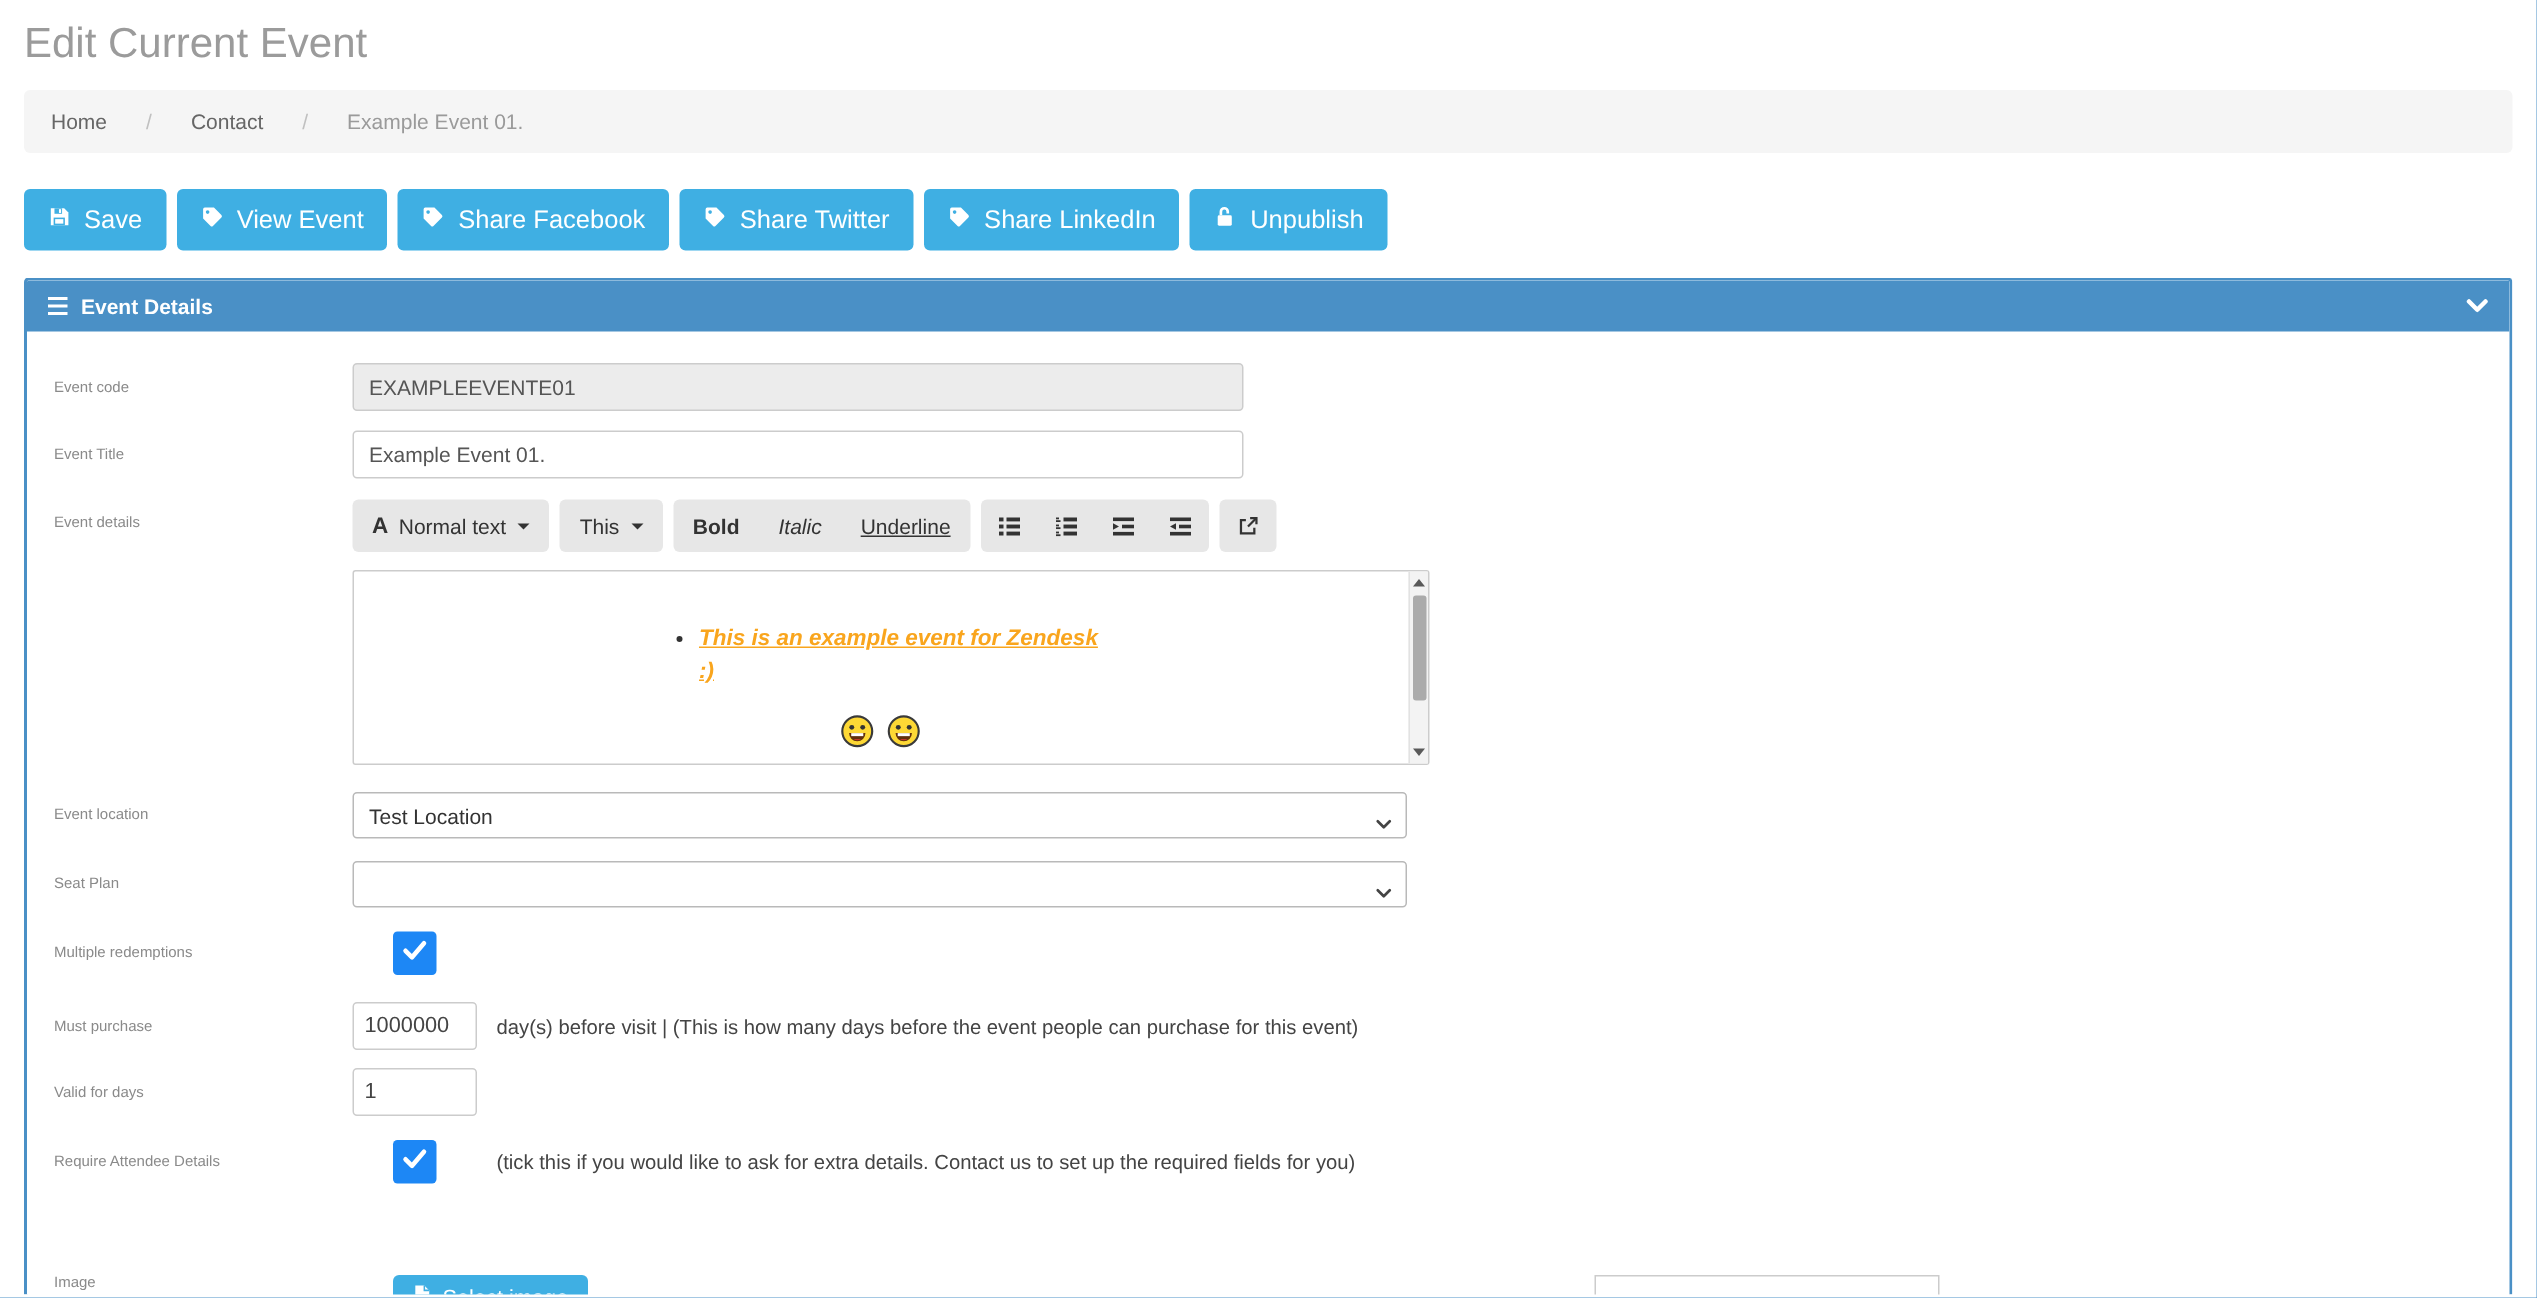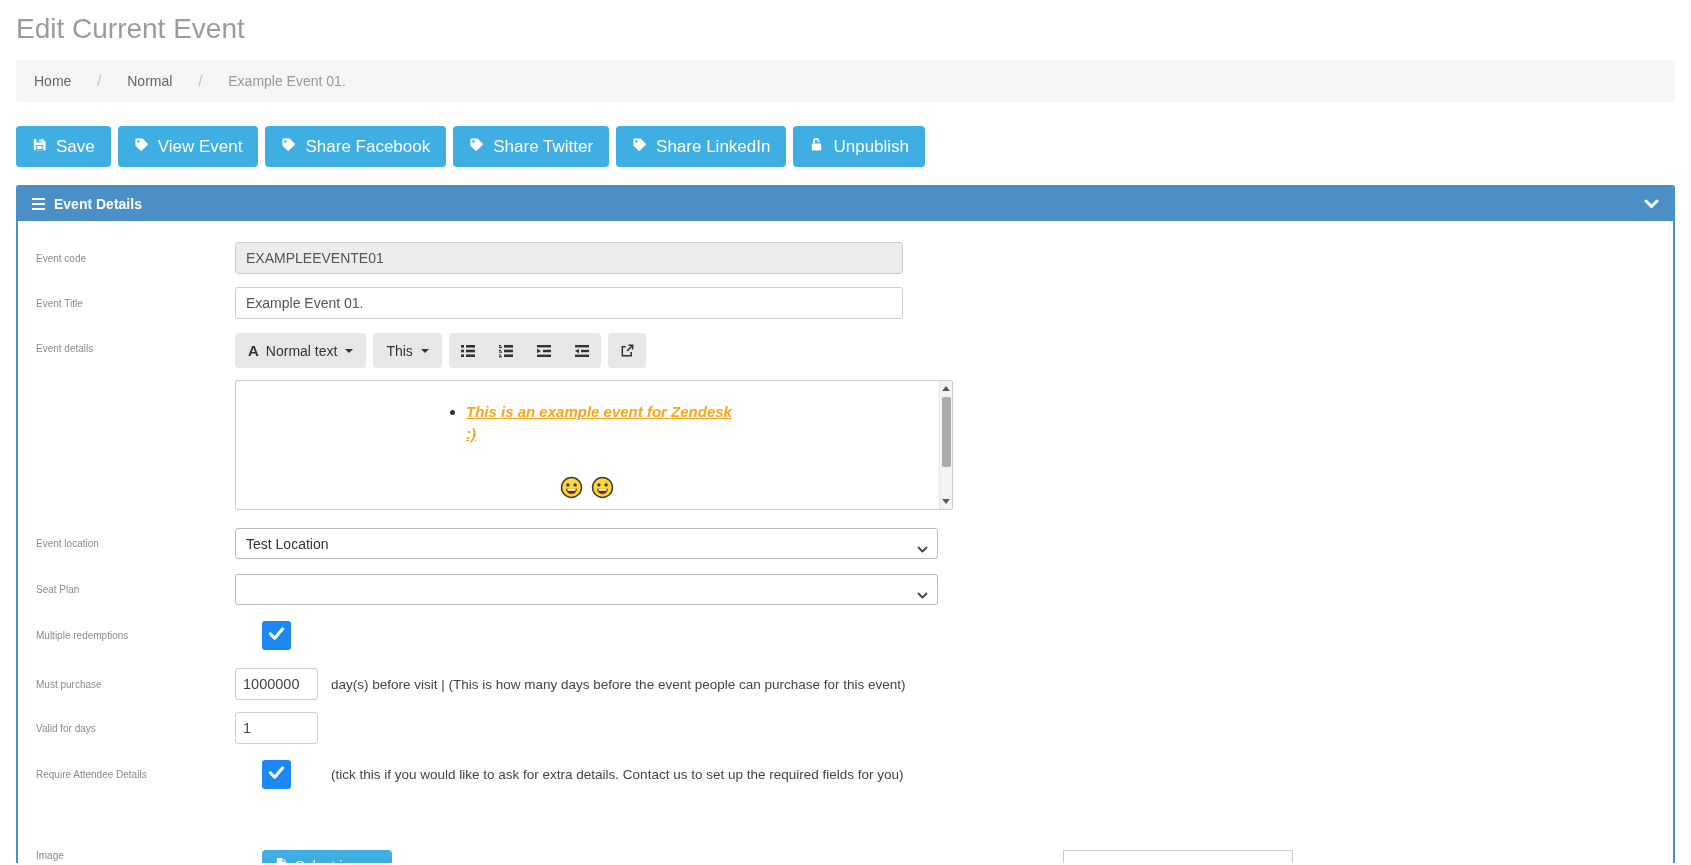--- a/index.html
+++ b/index.html
@@ -56,21 +56,21 @@
   .row-details .flabel { padding-top:10px; }
   .row-location { margin-bottom:15px; }
   .row-seat   { margin-bottom:16px; }
   .row-mult   { margin-bottom:18px; }
   .row-must   { margin-bottom:12px; }
   .row-valid  { margin-bottom:16px; }
   .row-require{ margin-bottom:0; }
   .row-image  { margin-top:61px; align-items:flex-start; }
 
   .tinput {
-    width:668px; height:32px; border:1px solid #ccc; border-radius:3px;
+    width:594px; height:32px; border:1px solid #ccc; border-radius:3px;
     padding:0 10px; font-size:14px; color:#555; font-family:inherit; background:#fff;
   }
   .tinput:disabled { background:#ececec; color:#555; }
   .sinput {
     width:83px; height:32px; border:1px solid #ccc; border-radius:3px;
     padding:0 7px; font-size:14.5px; color:#444; font-family:inherit;
   }
 
   
   .rt-toolbar { display:flex; gap:7px; margin-bottom:12px; }
@@ -90,21 +90,21 @@
     border-right:4px solid transparent; border-top:4px solid #333; margin-left:1px;
   }
   .rt-bold { font-weight:bold; }
   .rt-italic { font-style:italic; }
   .rt-underline { text-decoration:underline; }
 
   .rt-editor {
     width:718px; height:130px; border:1px solid #ccc; border-radius:2px;
     position:relative; background:#fff;
   }
-  .rt-content { position:absolute; left:212px; top:20px; width:330px; }
+  .rt-content { position:absolute; left:212px; top:34px; width:330px; }
   .rt-content ul { margin:0; padding-left:18px; }
   .rt-content li { font-size:15px; line-height:1.45; color:#333; }
   .rt-link {
     color:#f9a51d; font-weight:bold; font-style:italic;
     text-decoration:underline; cursor:pointer;
   }
   .rt-emojis {
     position:absolute; left:0; right:14px; top:95px;
     display:flex; justify-content:center; gap:8px;
   }
@@ -151,21 +151,21 @@
 </head>
 <body>
 
 <div class="page">
 
   <h1 class="page-title">Edit Current Event</h1>
 
   <div class="breadcrumb">
     <span class="crumb">Home</span>
     <span class="sep">/</span>
-    <span class="crumb">Normal</span>
+    <span class="crumb">Contact</span>
     <span class="sep">/</span>
     <span class="crumb current">Example Event 01.</span>
   </div>
 
   <div class="actions">
     <button class="abtn">
       <span><svg width="15" height="15" viewBox="0 0 16 16">
             <path d="M2 2 h9.5 L14.5 5 V14 H2 Z" fill="#fff"></path>
             <rect x="4.6" y="2" width="5.4" height="3.9" fill="#3fafe3"></rect>
             <rect x="7.8" y="2.6" width="1.5" height="2.7" fill="#fff"></rect>
@@ -247,20 +247,25 @@
                 <span class="font-A">A</span>
                 <span>Normal text</span>
                 <span class="caret"></span>
               </button>
             </div>
             <div class="rt-group">
               <button class="rt-btn">
                 <span>This</span>
                 <span class="caret"></span>
               </button>
+            </div>
+            <div class="rt-group">
+              <button class="rt-btn rt-bold">Bold</button>
+              <button class="rt-btn rt-italic">Italic</button>
+              <button class="rt-btn rt-underline">Underline</button>
             </div>
             <div class="rt-group">
               <button class="rt-btn icon-btn">
                 <svg width="16" height="14" viewBox="0 0 16 14" fill="#333">
                     <rect x="1" y="1" width="3" height="2.6"></rect>
                     <rect x="6" y="1" width="9" height="2.6"></rect>
                     <rect x="1" y="5.7" width="3" height="2.6"></rect>
                     <rect x="6" y="5.7" width="9" height="2.6"></rect>
                     <rect x="1" y="10.4" width="3" height="2.6"></rect>
                     <rect x="6" y="10.4" width="9" height="2.6"></rect>

